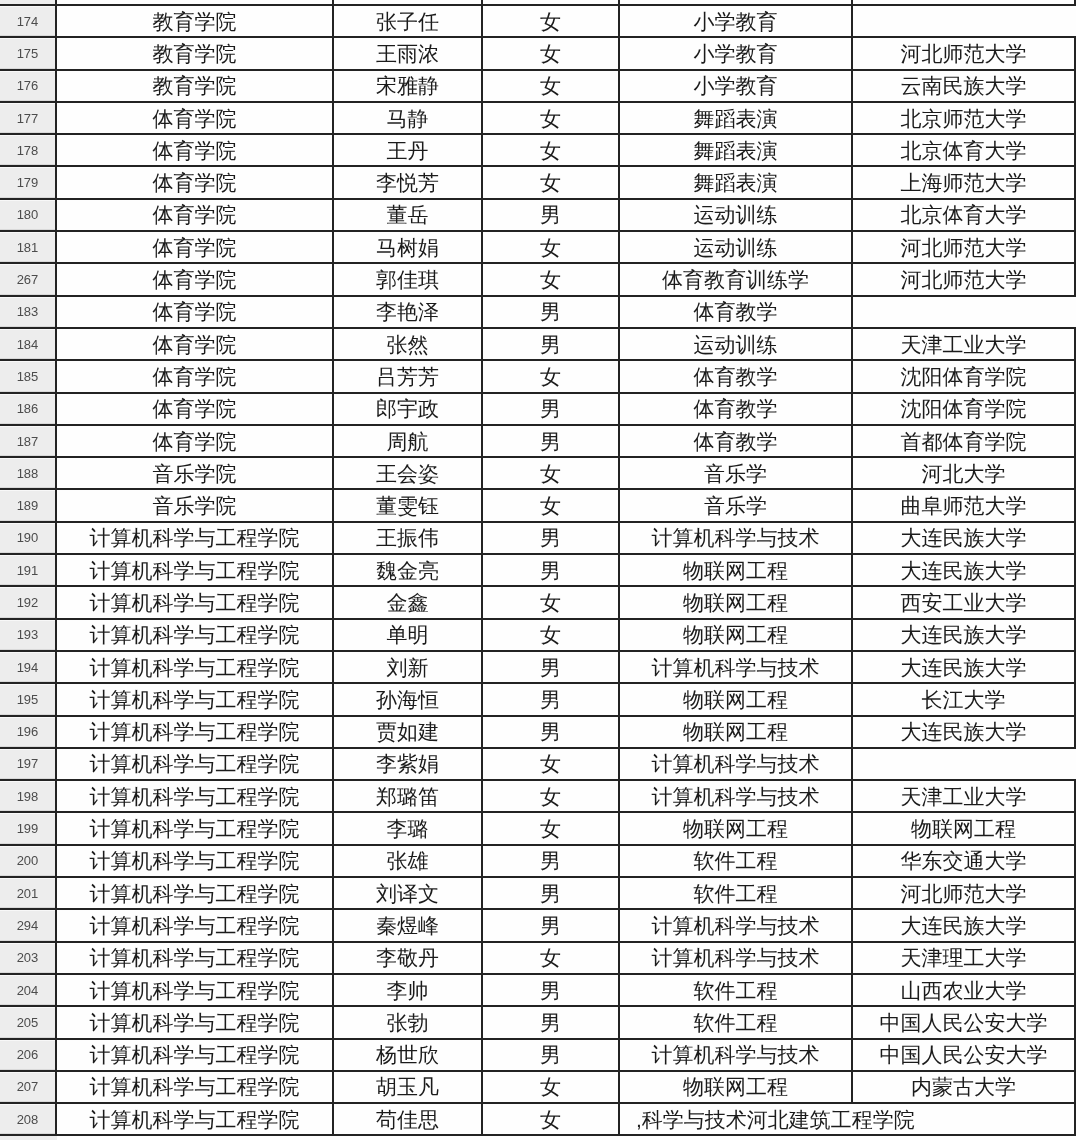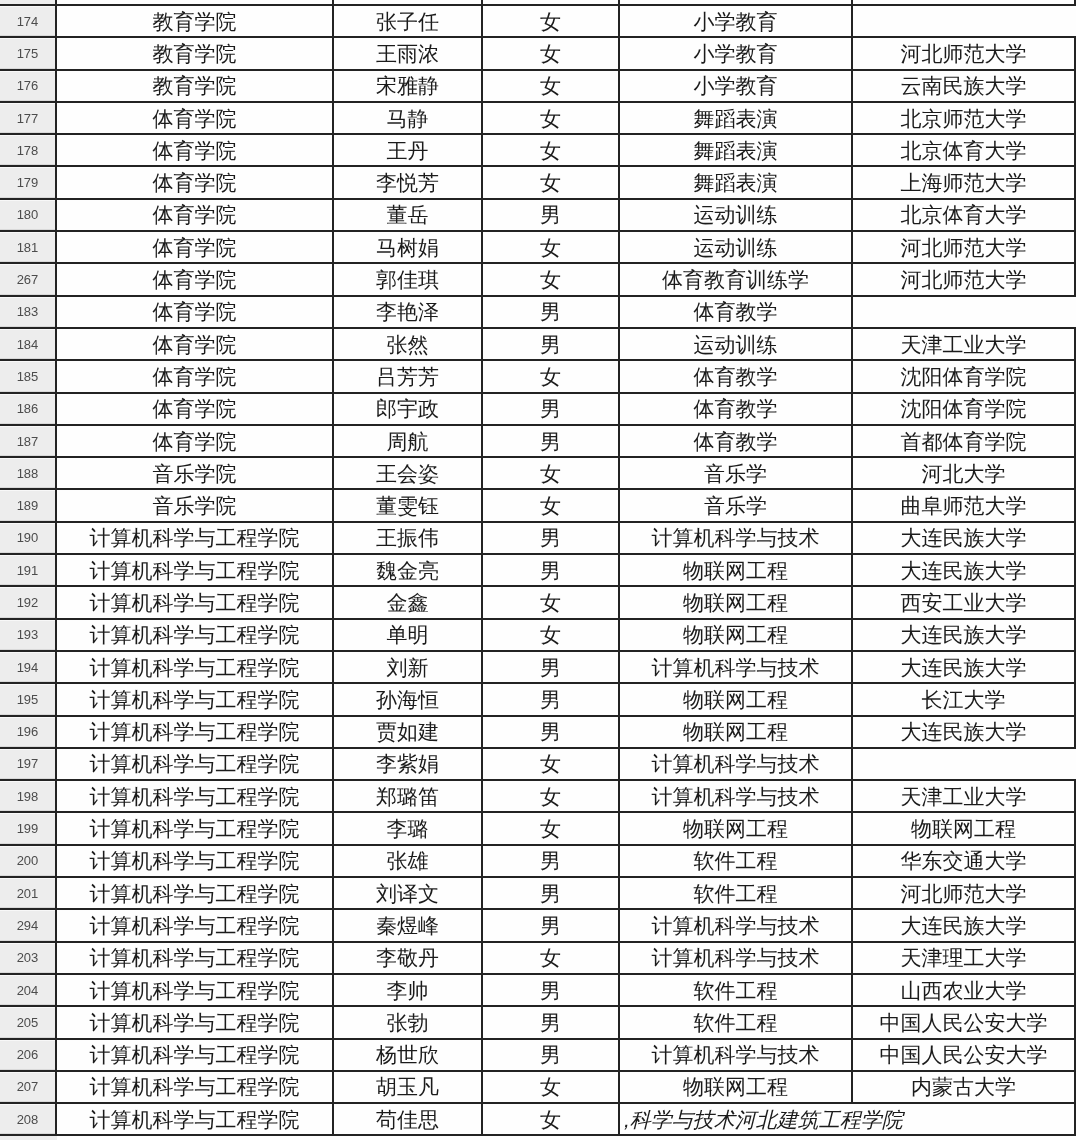--- a/index.html
+++ b/index.html
@@ -49,22 +49,21 @@
   .cell.num {
     background: var(--row-header-bg);
     color: var(--row-header-text);
     font-size: 13px;
     box-shadow: inset 0 1px 0 #f8f8f8, inset 0 -1px 0 #d9d9d9;
   }
   .top-sliver .cell.num { background: var(--row-header-bg); box-shadow: none; }
   .cell.span2 {
     grid-column: 5 / 7;
     justify-content: flex-start;
-    padding-left: 4px;
-    font-style: italic;
+    padding-left: 16px;
   }
   .bottom-sliver {
     height: 4px;
   }
   .bottom-sliver .cell { height: 4px; border-right: 2px solid transparent; }
   .bottom-sliver .cell.num { background: var(--row-header-bg); box-shadow: none; }
 </style>
 </head>
 <body>
 

